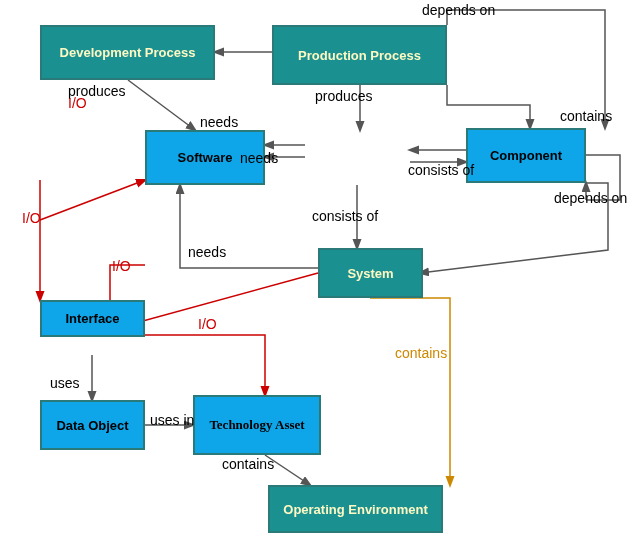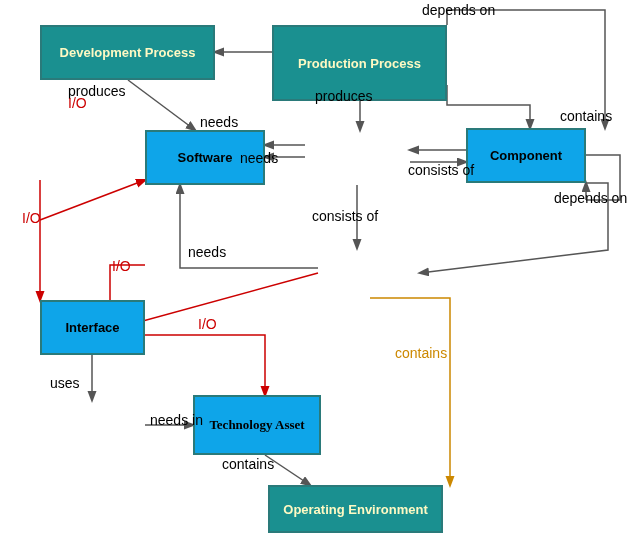--- a/index.html
+++ b/index.html
@@ -89,30 +89,32 @@
 
     <line x1="145" y1="425" x2="193" y2="425" stroke="#555" stroke-width="1.5" marker-end="url(#arr)"></line>
 
     <line x1="265" y1="455" x2="310" y2="485" stroke="#555" stroke-width="1.5" marker-end="url(#arr)"></line>
 
     <polyline points="447,85 447,105 530,105 530,128" stroke="#555" stroke-width="1.5" fill="none" marker-end="url(#arr)"></polyline>
   </svg>
 
   <div class="node node-teal" style="left:40px;top:25px;width:175px;height:55px;">Development Process</div>
 
-  <div class="node node-teal" style="left:272px;top:25px;width:175px;height:76px;">Production Process</div>
+  <div class="node node-teal" style="left:272px;top:25px;width:175px;height:60px;">Production Process</div>
 
   <div class="node node-white" style="left:145px;top:130px;width:120px;height:55px;">Software</div>
 
 
   <div class="node node-white" style="left:466px;top:128px;width:120px;height:55px;">Component</div>
 
+  <div class="node node-teal" style="left:318px;top:248px;width:105px;height:50px;">System</div>
 
-  <div class="node node-white" style="left:40px;top:300px;width:105px;height:55px;text-align:center;">Interface</div>
+  <div class="node node-white" style="left:40px;top:300px;width:105px;height:37px;text-align:center;">Interface</div>
 
+  <div class="node node-white" style="left:40px;top:400px;width:105px;height:50px;">Data Object</div>
 
   <div class="node node-white" style="left:193px;top:395px;width:128px;height:60px;font-family:Liberation Serif, serif;">Technology Asset</div>
 
   <div class="node node-teal" style="left:268px;top:485px;width:175px;height:48px;">Operating Environment</div>
 
   <span class="label" style="left:422px;top:2px;">depends on</span>
   <span class="label" style="left:68px;top:83px;">produces</span>
   <span class="label label-red" style="left:68px;top:95px;">I/O</span>
   <span class="label" style="left:315px;top:88px;">produces</span>
   <span class="label" style="left:200px;top:114px;">needs</span>
@@ -120,15 +122,15 @@
   <span class="label" style="left:408px;top:162px;">consists of</span>
   <span class="label" style="left:560px;top:108px;">contains</span>
   <span class="label" style="left:554px;top:190px;">depends on</span>
   <span class="label label-red" style="left:22px;top:210px;">I/O</span>
   <span class="label" style="left:312px;top:208px;">consists of</span>
   <span class="label" style="left:188px;top:244px;">needs</span>
   <span class="label label-red" style="left:112px;top:258px;">I/O</span>
   <span class="label label-red" style="left:198px;top:316px;">I/O</span>
   <span class="label label-orange" style="left:395px;top:345px;">contains</span>
   <span class="label" style="left:50px;top:375px;">uses</span>
-  <span class="label" style="left:150px;top:412px;">needs in</span>
+  <span class="label" style="left:150px;top:412px;">uses in</span>
   <span class="label" style="left:222px;top:456px;">contains</span>
 </div>
 
 </body></html>

